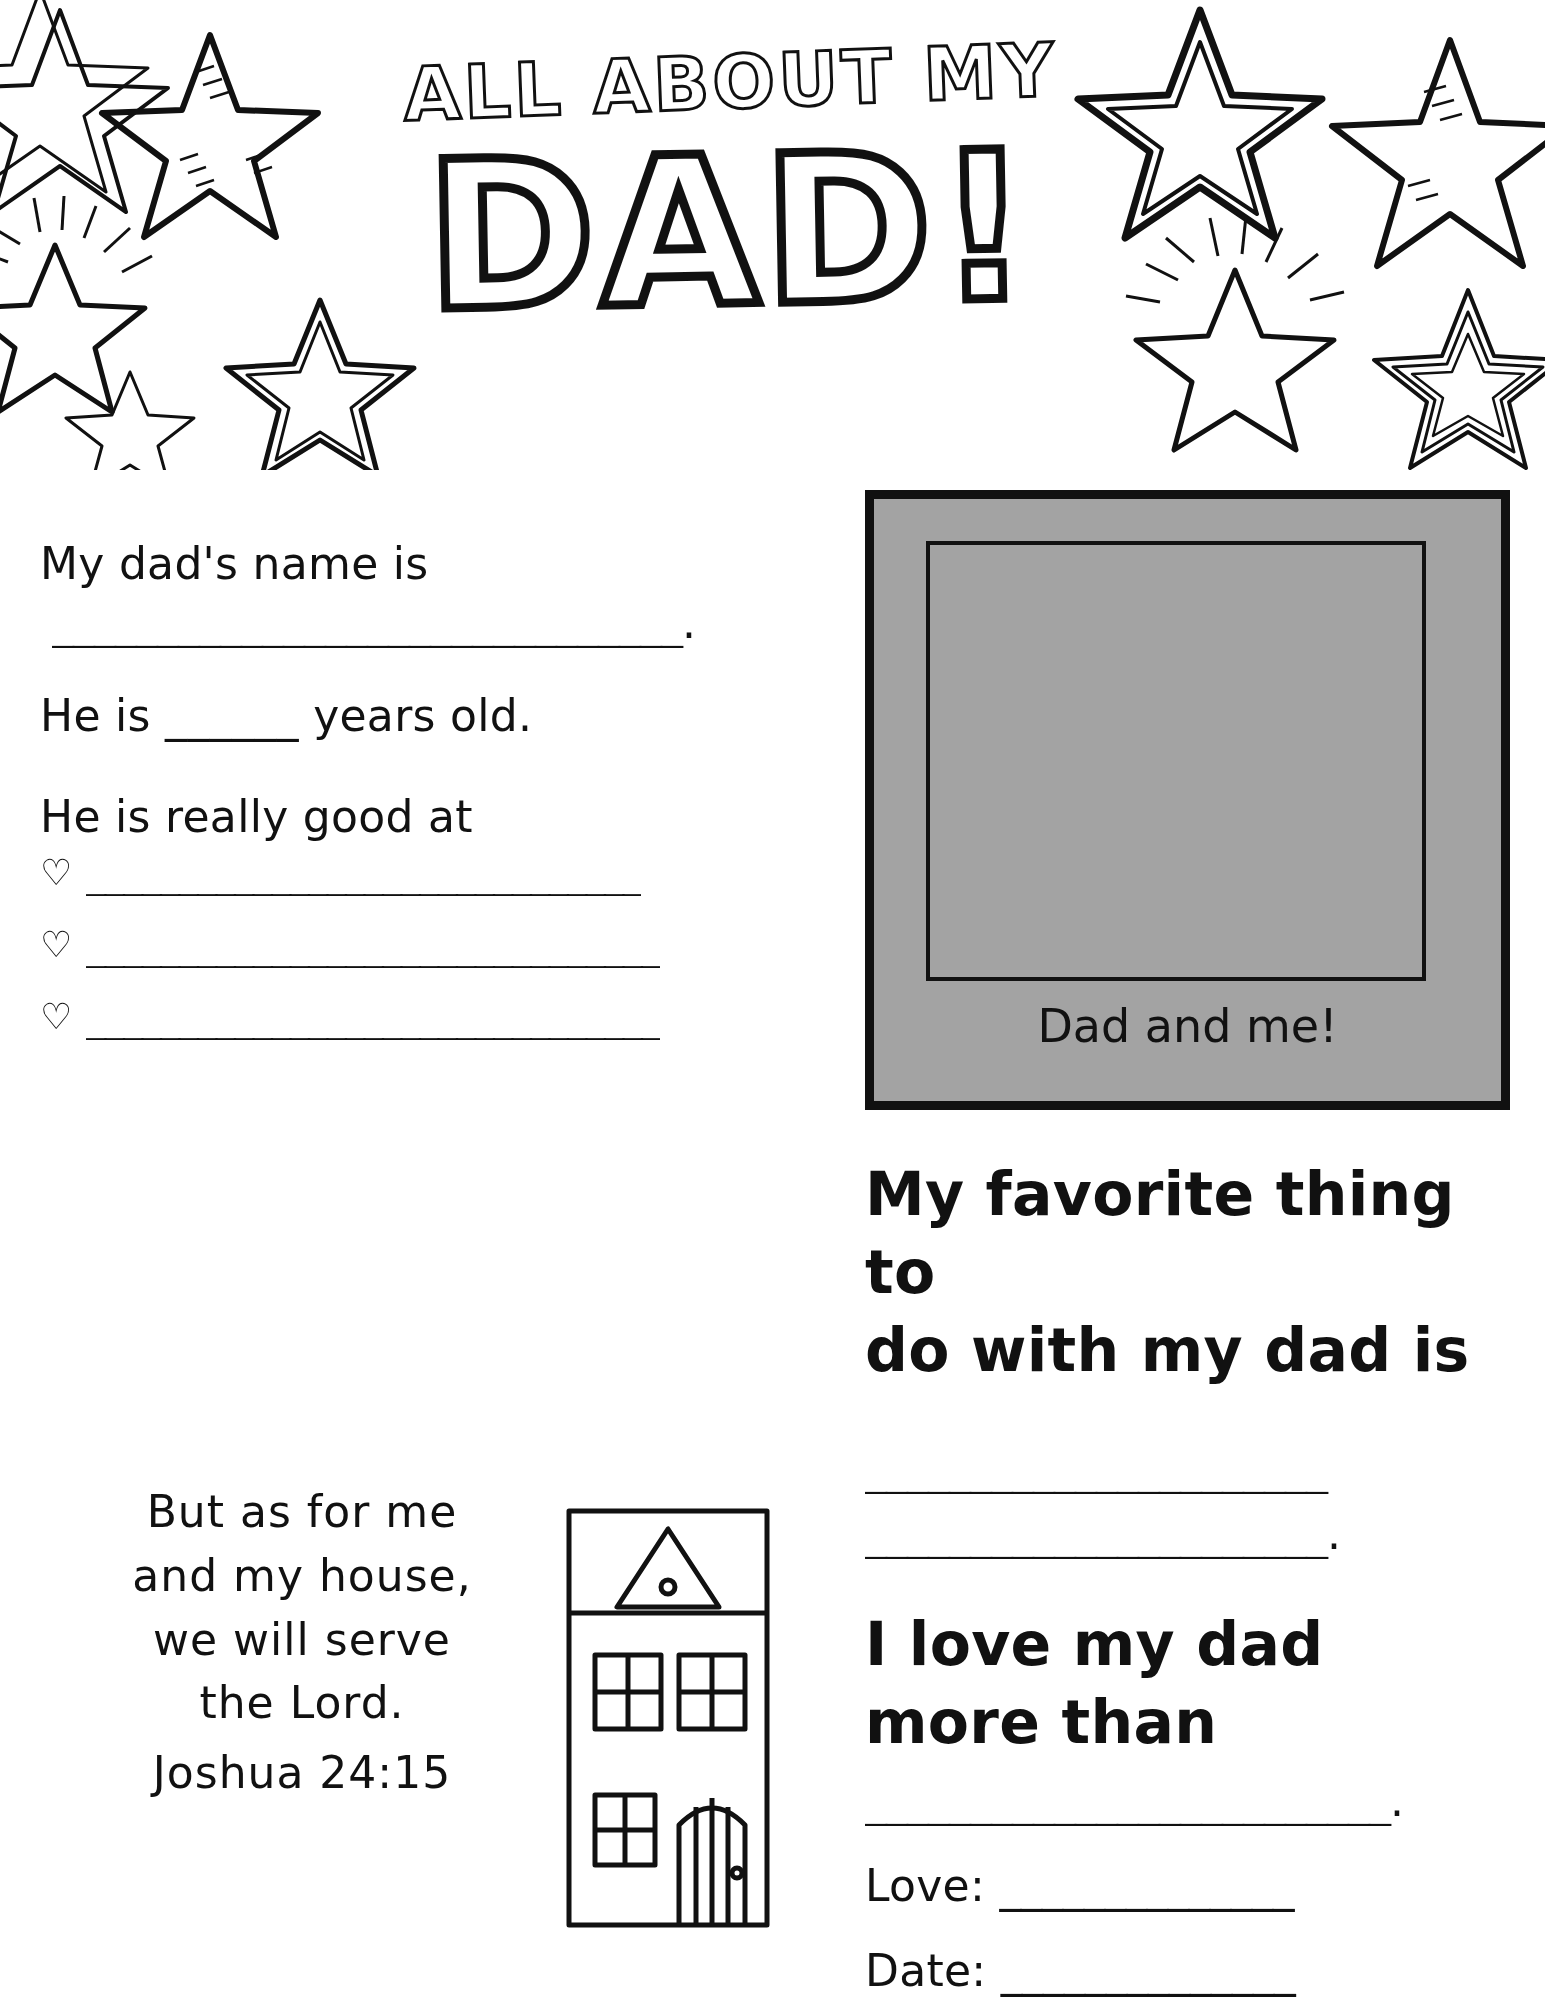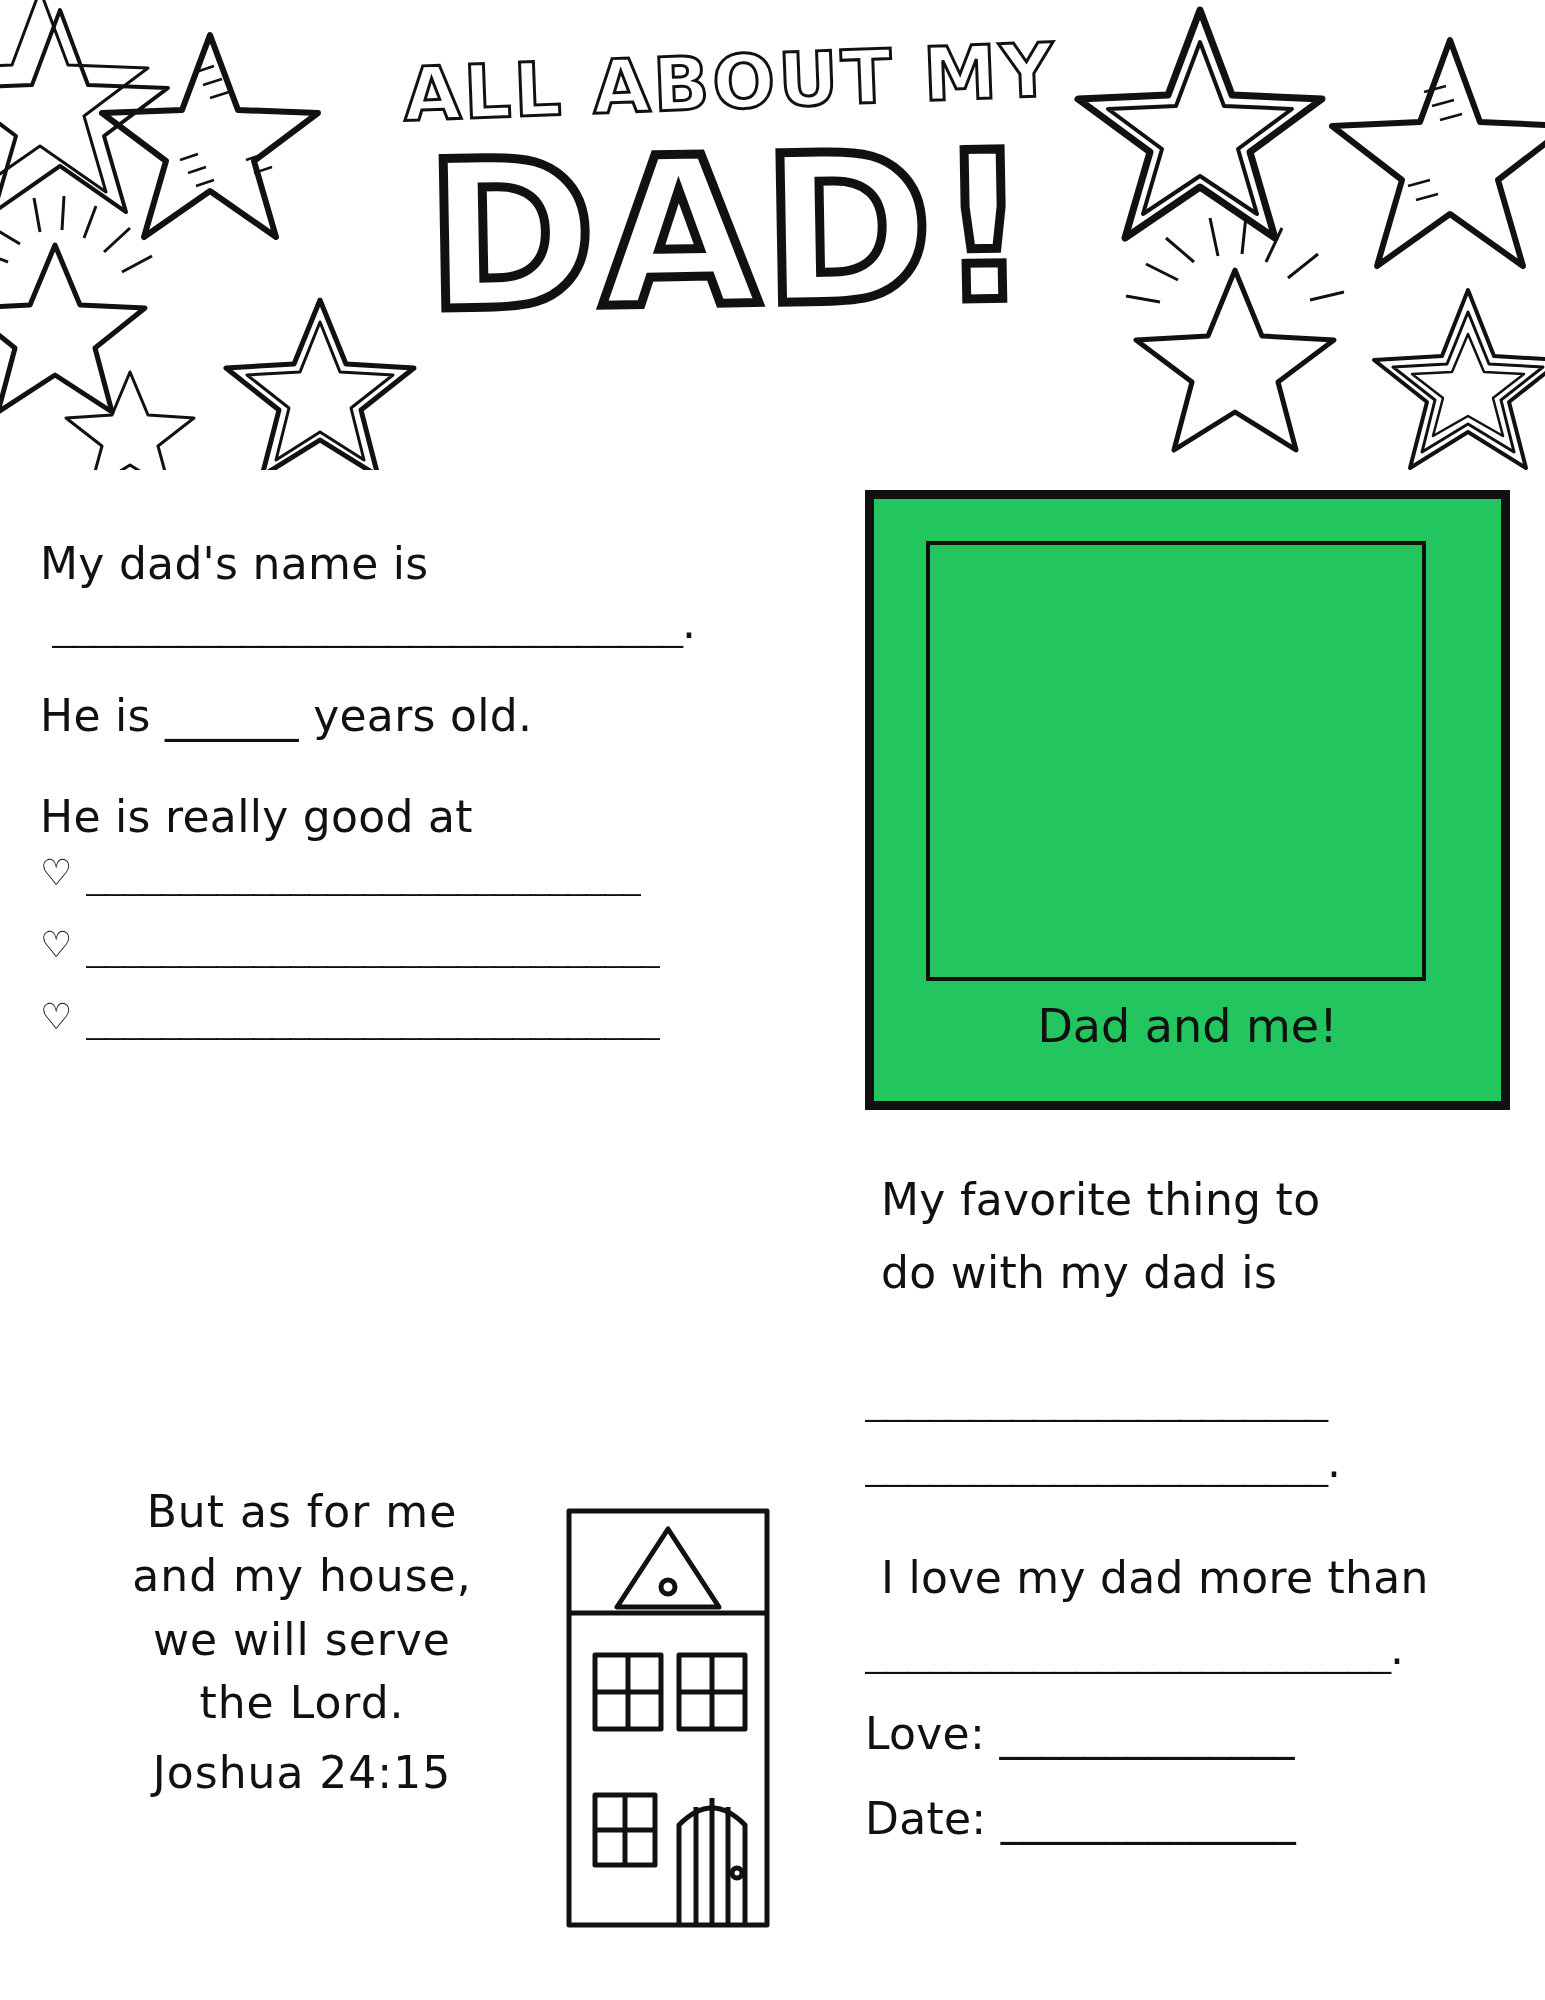--- a/index.html
+++ b/index.html
@@ -128,21 +128,21 @@
 
   
   .frame {
     position: absolute;
     left: 865px;
     top: 490px;
     width: 645px;
     height: 620px;
     border: 9px solid #111111;
     box-sizing: border-box;
-    background: #22c55e;
+    background: #a3a3a3;
   }
   .frame-inner {
     position: absolute;
     left: 52px;
     top: 42px;
     width: 500px;
     height: 440px;
     border: 4px solid #111111;
     box-sizing: border-box;
   }
@@ -156,24 +156,25 @@
   }
 
   
   .right-col {
     position: absolute;
     left: 865px;
     top: 1155px;
     width: 640px;
   }
   .rq {
-    font-size: 44px;
+    font-size: 60px;
     line-height: 1.3;
-    margin: 16px;
+    margin: 0;
     letter-spacing: 0.3px;
+    font-weight: bold;
   }
   .rule-r {
     font-size: 44px;
     letter-spacing: -1px;
     white-space: nowrap;
     overflow: hidden;
     margin: 14px 0 0 0;
   }
   .gap-1 { height: 40px; }
   .gap-2 { height: 46px; }

